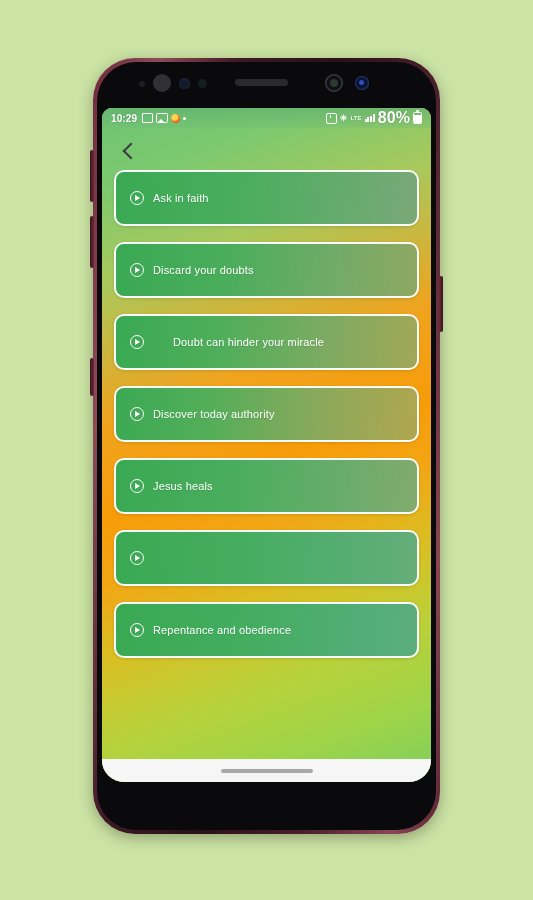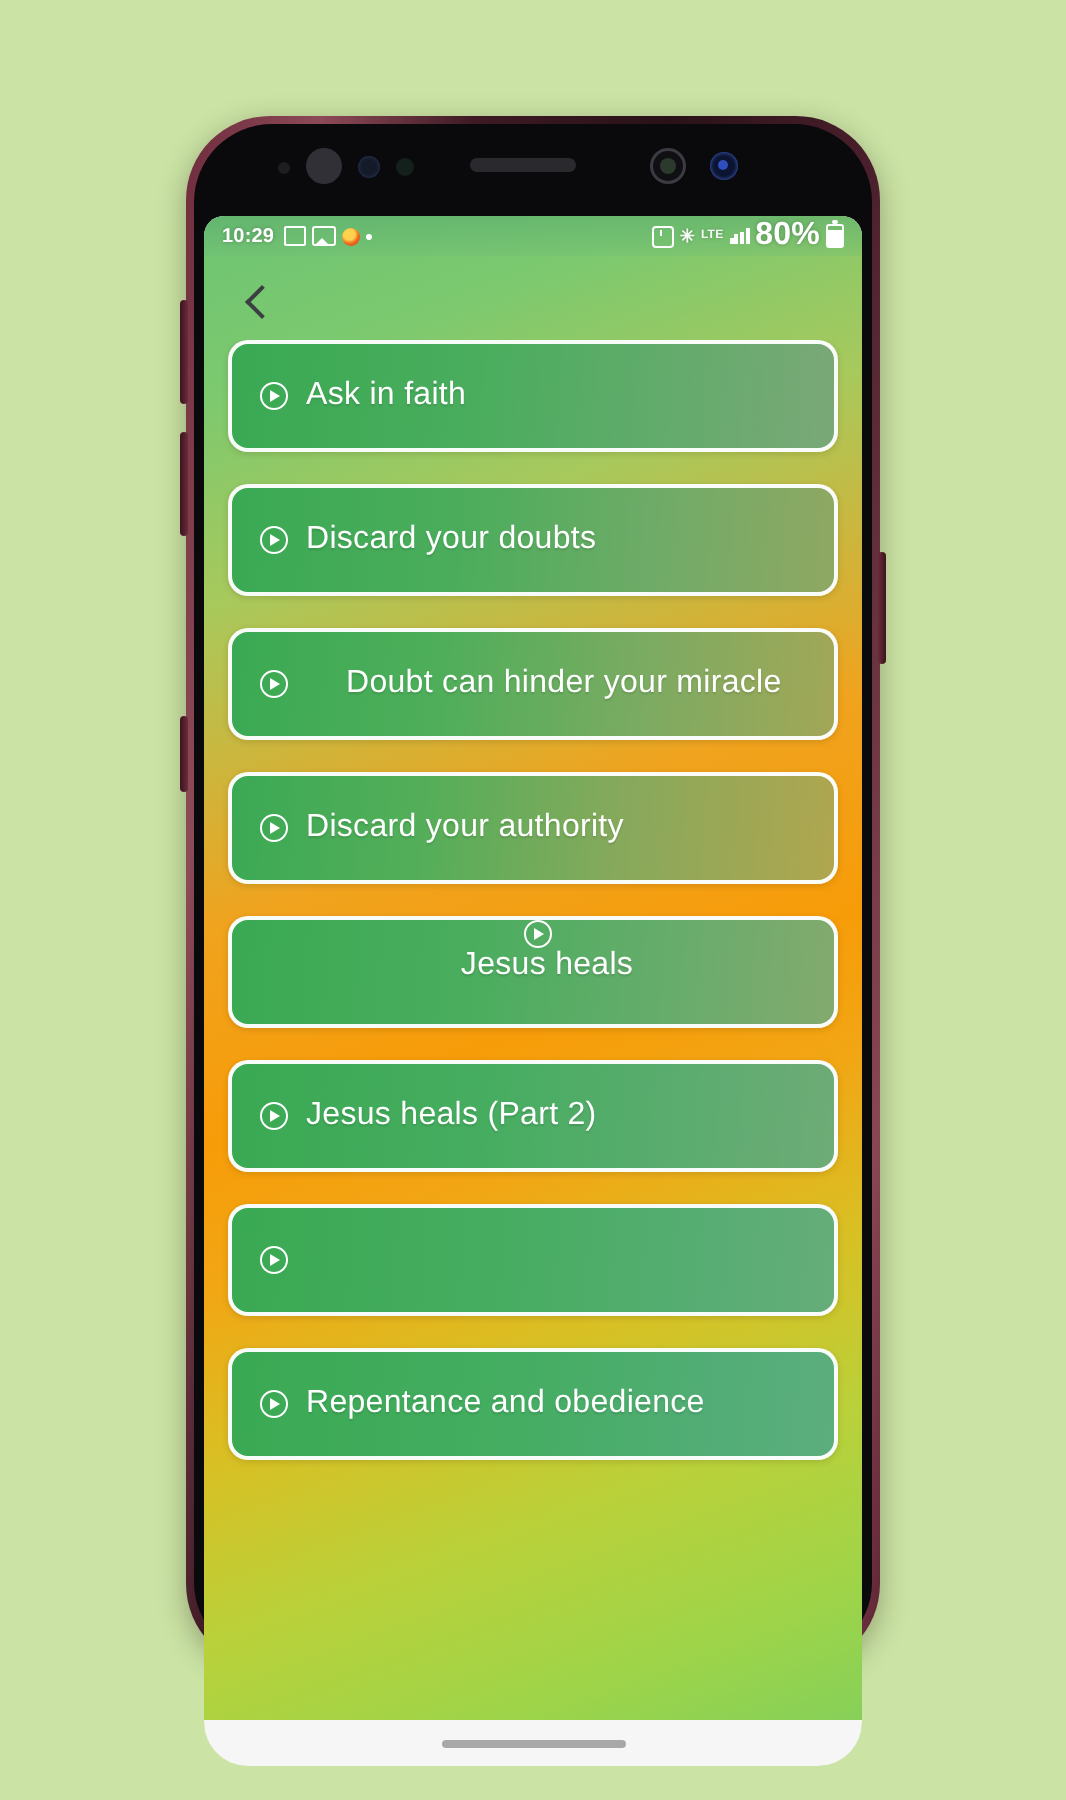--- a/index.html
+++ b/index.html
@@ -124,21 +124,21 @@
     content:""; position:absolute; left:4px; top:4px; width:5px; height:5px;
     border-radius:50%; background:#2f4fc0;
   }
 
   
   .screen {
     position: absolute;
     left: 5px;
     top: 46px;
     width: 329px;
-    height: 775px;
+    height: 674px;
     border-radius: 10px 10px 22px 22px;
     overflow: hidden;
     background: #ffffff;
   }
 
   
   .app-bg {
     position: absolute;
     inset: 0;
     background:
@@ -274,21 +274,21 @@
     align-items: center;
     padding-left: 14px;
     cursor: pointer;
     box-shadow: 0 1px 3px rgba(80,60,10,0.18);
   }
   .card-g0 { background: linear-gradient(95deg, #3aa953 0%, #49ad5d 40%, #63ab6c 72%, #7aa877 100%); }
   .card-g1 { background: linear-gradient(95deg, #3aa953 0%, #4bad5c 38%, #6fab68 70%, #8fa862 100%); margin-top: 13px; }
   .card-g2 { background: linear-gradient(95deg, #3aa953 0%, #4fae5a 35%, #7bab62 68%, #a2a757 100%); gap: 20px; }
   .card-g3 { background: linear-gradient(95deg, #3ba954 0%, #54ae59 32%, #86a95c 64%, #b0a64f 100%); }
   .card-g4 { background: linear-gradient(95deg, #3aa953 0%, #4fae5b 36%, #7dab63 70%, #a4a656 100%); }
-  .card-g5 { background: linear-gradient(95deg, #3aa953 0%, #4aad5e 40%, #68ac6c 74%, #83aa6e 100%); flex-direction: column; }
+  .card-g5 { background: linear-gradient(95deg, #3aa953 0%, #4aad5e 40%, #68ac6c 74%, #83aa6e 100%); }
   .card-g6 { background: linear-gradient(95deg, #3aa953 0%, #46ad60 42%, #5cac70 76%, #6fab76 100%); }
   .card-g7 { background: linear-gradient(95deg, #3aa953 0%, #46ad60 44%, #57ad73 78%, #66ad79 100%); }
   .card-g8 { background: linear-gradient(95deg, #3aa953 0%, #44ad61 46%, #52ad76 80%, #5cae7d 100%); }
 
   .play-icon {
     width: 14px;
     height: 14px;
     border-radius: 50%;
     border: 1.6px solid #ffffff;
     box-sizing: border-box;
@@ -301,21 +301,21 @@
     position: absolute;
     left: 4px;
     top: 2.6px;
     width: 0; height: 0;
     border-left: 5.5px solid #ffffff;
     border-top: 3.3px solid transparent;
     border-bottom: 3.3px solid transparent;
   }
   .card-label {
     color: #ffffff;
-    font-size: 16px;
+    font-size: 11px;
     font-weight: 500;
     letter-spacing: 0.15px;
     text-shadow: 0 1px 1px rgba(0,0,0,0.12);
     white-space: nowrap;
   }
 
   
   .nav-bar {
     position: absolute;
     left: 0;
@@ -391,29 +391,25 @@
         <div class="card card-g1">
           <span class="play-icon"></span>
           <span class="card-label">Discard your doubts</span>
         </div>
         <div class="card card-g2">
           <span class="play-icon"></span>
           <span class="card-label">Doubt can hinder your miracle</span>
         </div>
         <div class="card card-g3">
           <span class="play-icon"></span>
-          <span class="card-label">Discard your authority</span>
+          <span class="card-label">Discover today authority</span>
         </div>
         <div class="card card-g5">
           <span class="play-icon"></span>
           <span class="card-label">Jesus heals</span>
-        </div>
-        <div class="card card-g6">
-          <span class="play-icon"></span>
-          <span class="card-label">Jesus heals (Part 2)</span>
         </div>
         <div class="card card-g7">
           <span class="play-icon"></span>
         </div>
         <div class="card card-g8">
           <span class="play-icon"></span>
           <span class="card-label">Repentance and obedience</span>
         </div>
       </div>
 

